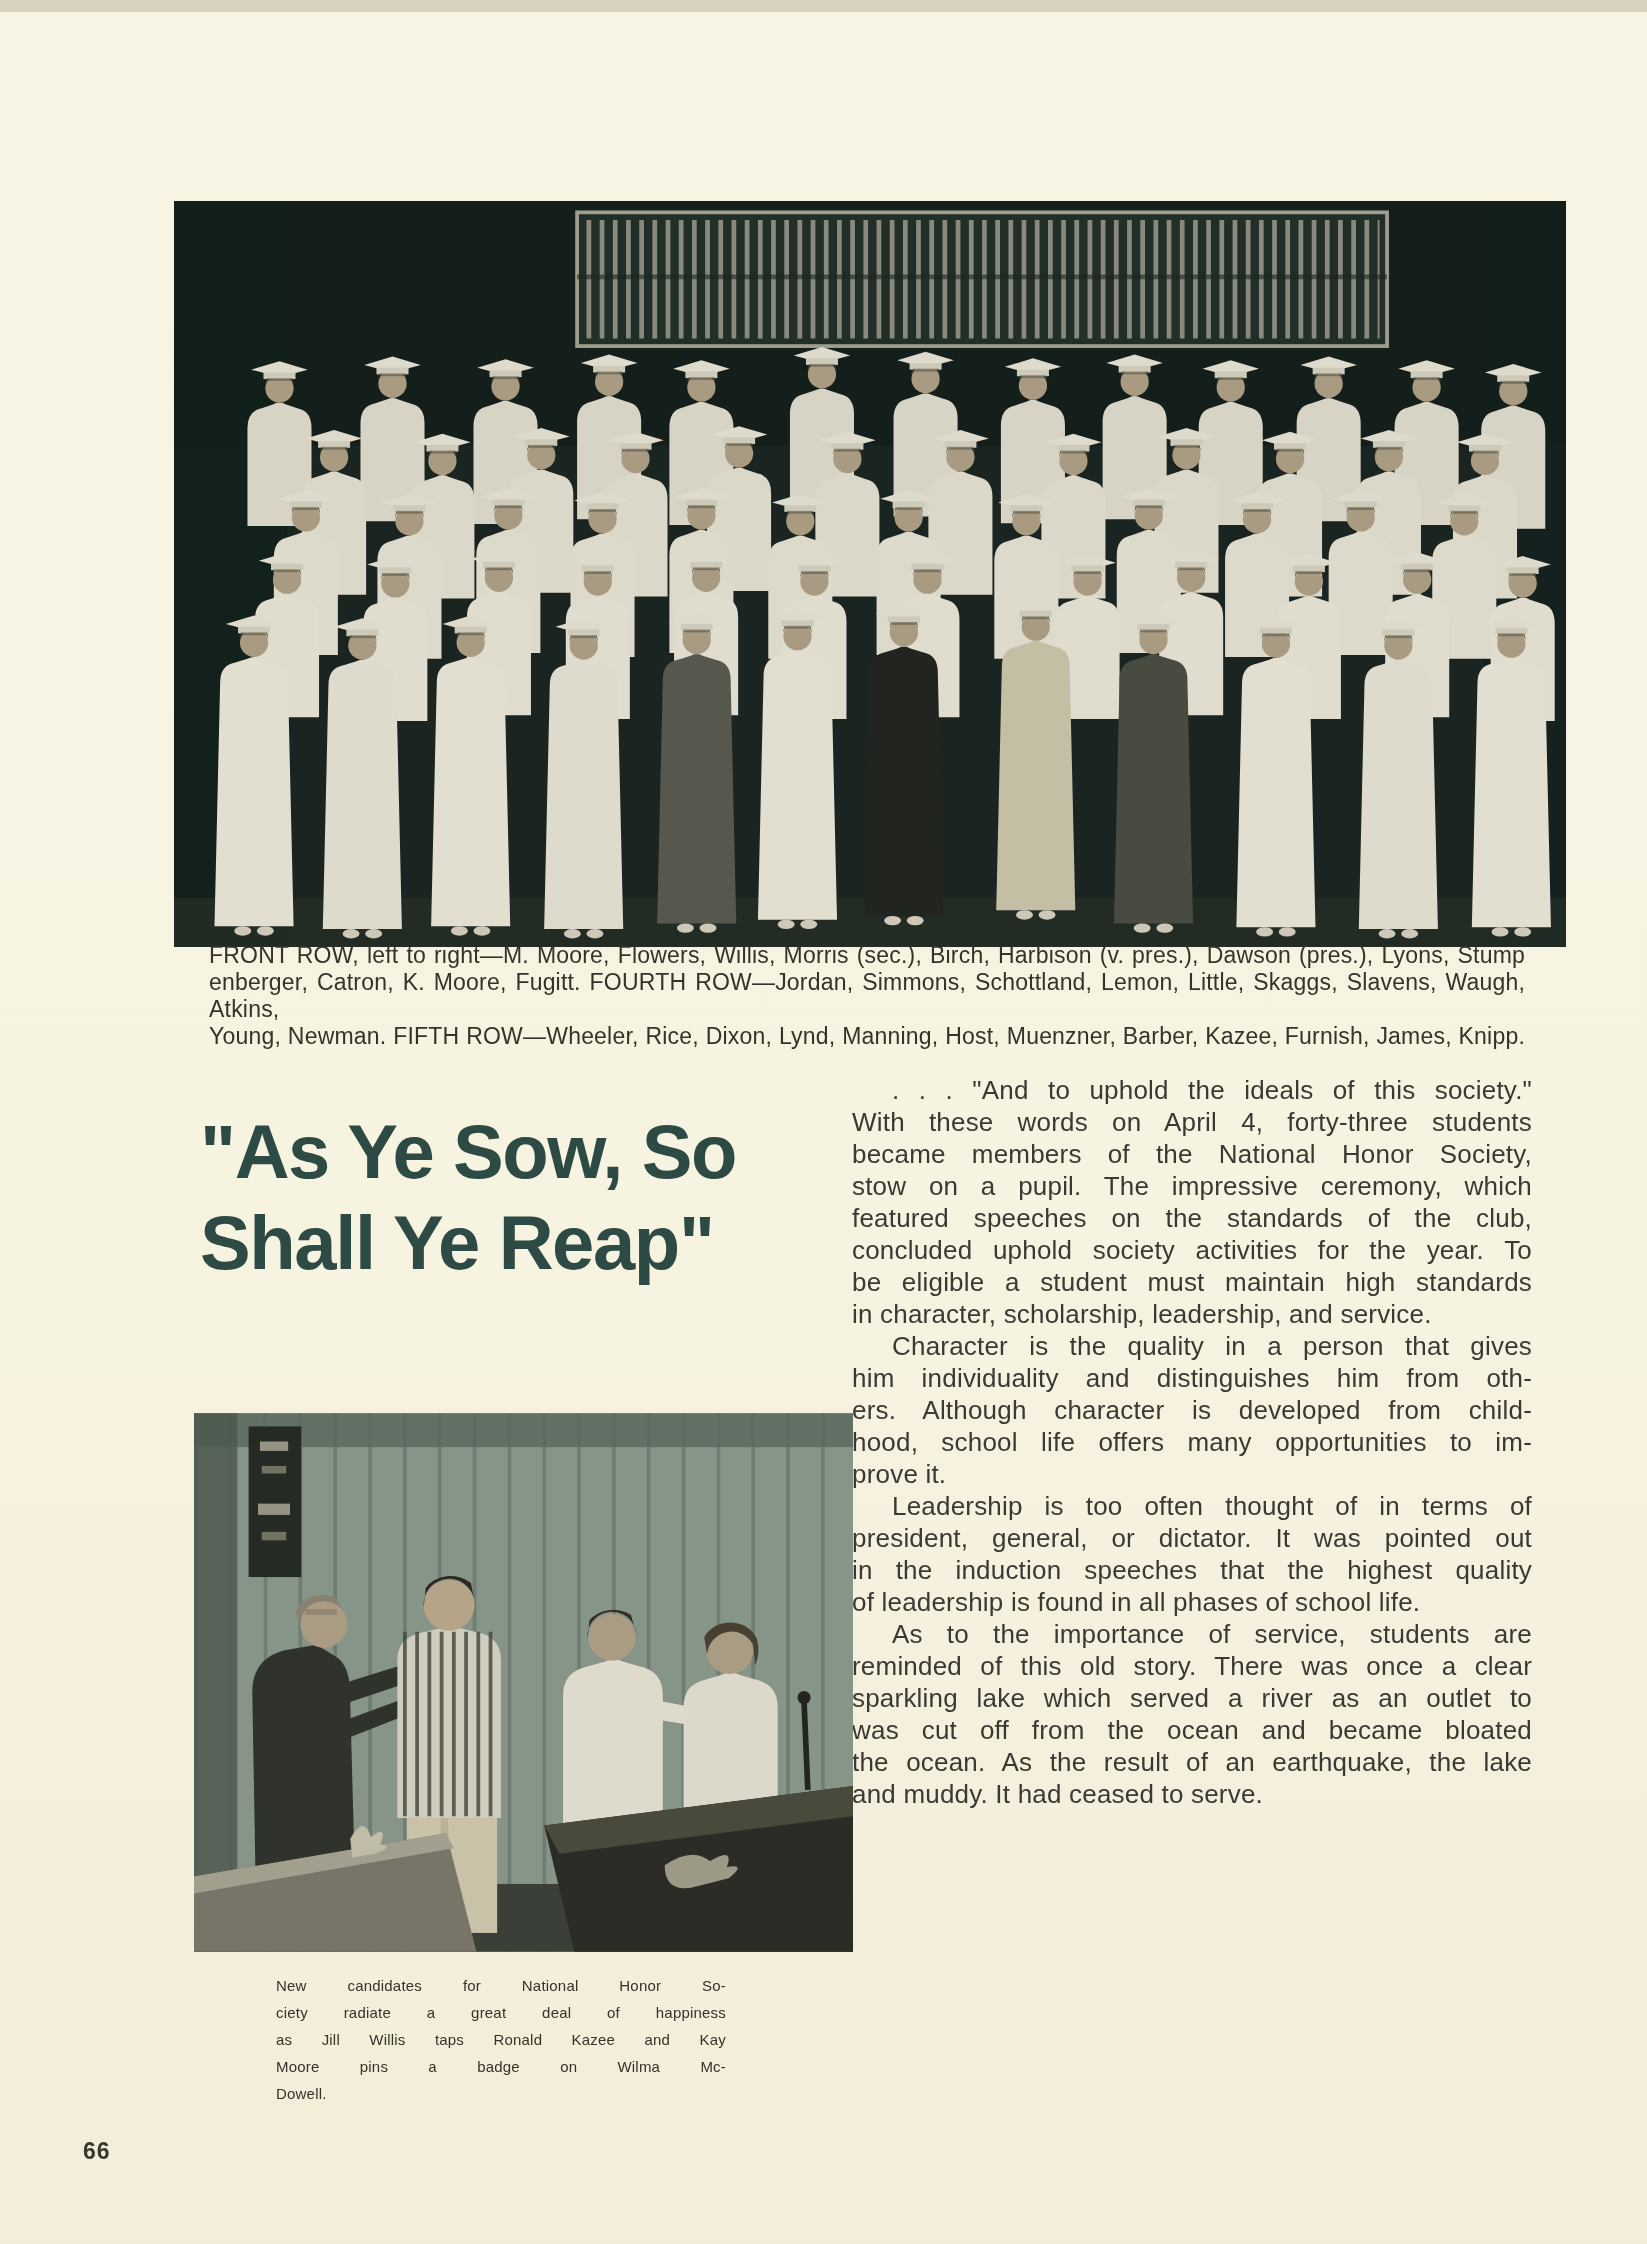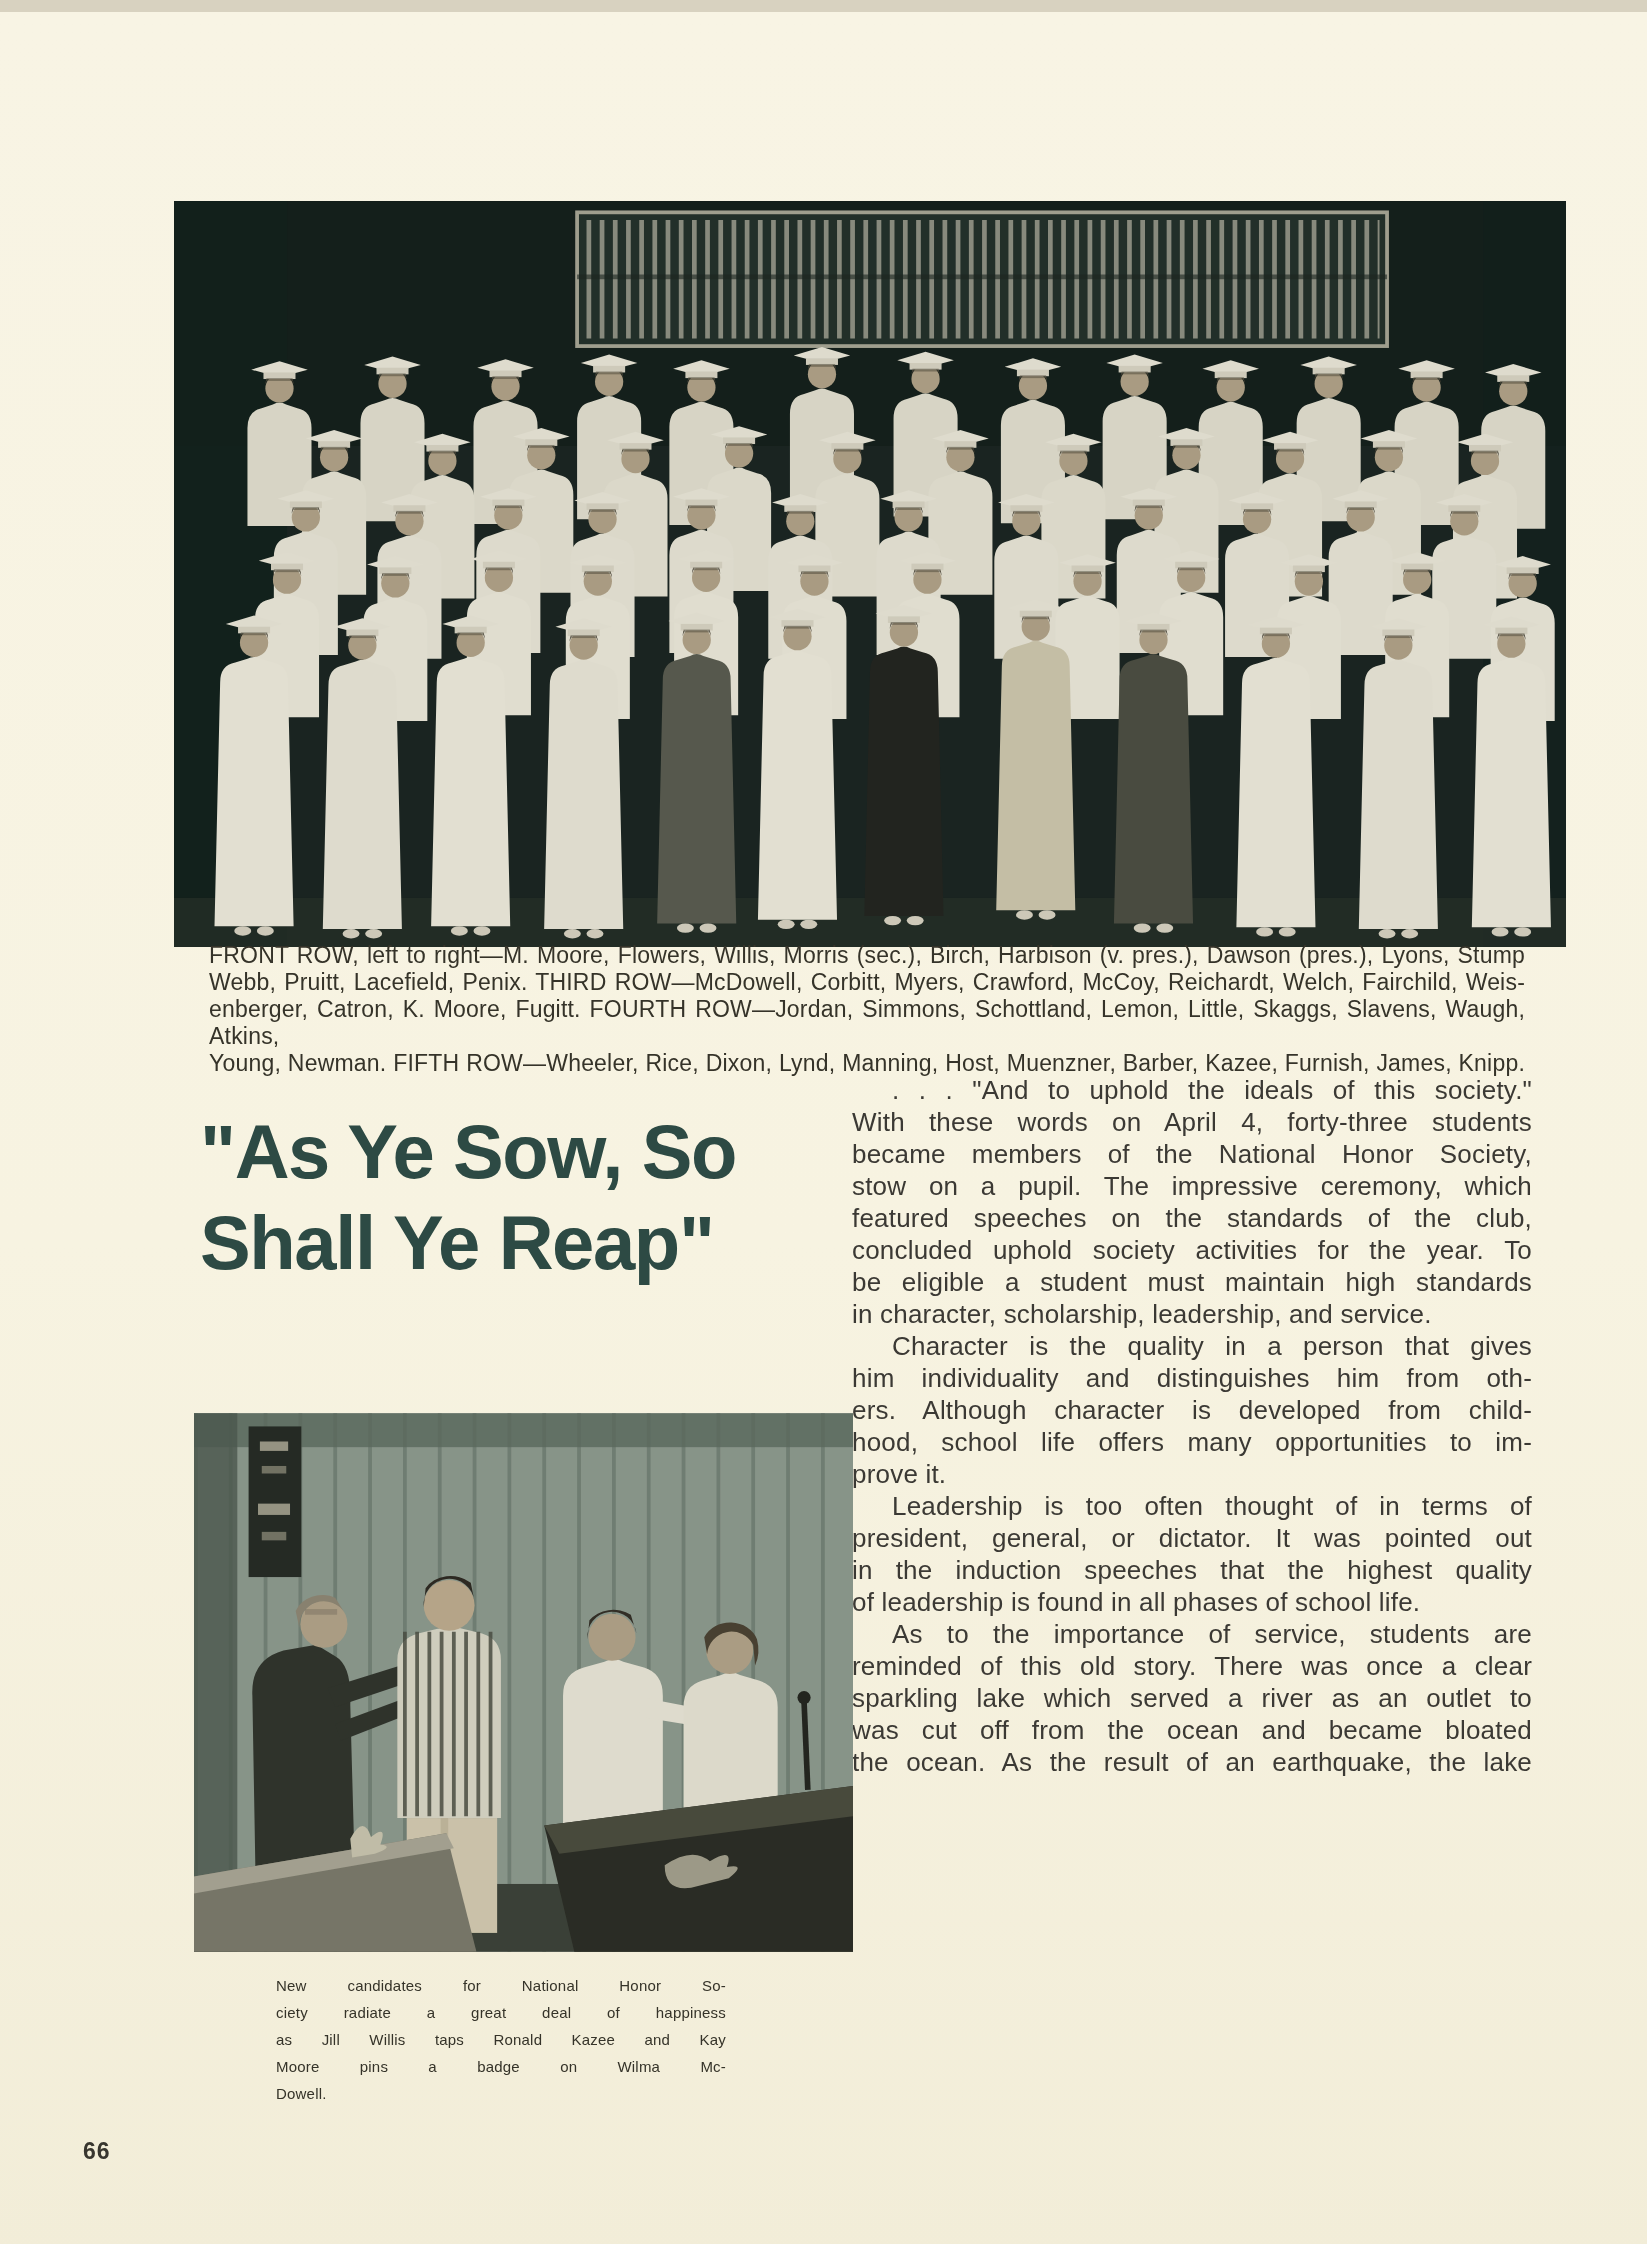--- a/index.html
+++ b/index.html
@@ -168,21 +168,20 @@
         <use href="#gradFull" x="1170" y="486" color="#eeebdc"></use>
         <use href="#gradFull" x="1300" y="488" color="#eae7d8"></use>
         <use href="#gradFull" x="1420" y="486" color="#eeebdc"></use>
       </g>
       <rect x="0" y="0" width="1478" height="792" fill="#1c2a24" opacity="0.06"></rect>
     </svg>
   </figure>
 
   <div class="main-caption justify-all">
       <div class="jline firstline">FRONT ROW, left to right—M. Moore, Flowers, Willis, Morris (sec.), Birch, Harbison (v. pres.), Dawson (pres.), Lyons, Stump</div>
-      <div class="jline">Webb, Pruitt, Lacefield, Penix.  THIRD ROW—McDowell, Corbitt, Myers, Crawford, McCoy, Reichardt, Welch, Fairchild, Weis-</div>
       <div class="jline">enberger, Catron, K. Moore, Fugitt.  FOURTH ROW—Jordan, Simmons, Schottland, Lemon, Little, Skaggs, Slavens, Waugh, Atkins,</div>
       <div class="jline lastline">Young, Newman.  FIFTH ROW—Wheeler, Rice, Dixon, Lynd, Manning, Host, Muenzner, Barber, Kazee, Furnish, James, Knipp.</div>
     </div>
 
   <h1 class="page-title">
     <span>"As Ye Sow, So</span><br>
     <span>Shall Ye Reap"</span>
   </h1>
 
   <div class="article">
@@ -208,20 +207,21 @@
         <div class="jline">president, general, or dictator.  It was pointed out</div>
         <div class="jline">in the induction speeches that the highest quality</div>
         <div class="jline lastline">of leadership is found in all phases of school life.</div>
       </div>
       <div class="para">
         <div class="jline firstline">As to the importance of service, students are</div>
         <div class="jline">reminded of this old story.  There was once a clear</div>
         <div class="jline">sparkling lake which served a river as an outlet to</div>
         <div class="jline">was cut off from the ocean and became bloated</div>
         <div class="jline">the ocean.  As the result of an earthquake, the lake</div>
+        <div class="jline lastline">and muddy.  It had ceased to serve.</div>
       </div>
     </div>
 
   <figure class="photo small-photo">
     <svg width="659" height="539" viewBox="0 0 700 572">
 
       <rect x="0" y="0" width="700" height="572" fill="#8d9a8e"></rect>
       <line x1="0" y1="286" x2="700" y2="286" stroke="#6b7a6e" stroke-width="572" stroke-dasharray="4 33" opacity="0.75"></line>
       <rect x="0" y="0" width="700" height="36" fill="#5d6b60" opacity="0.8"></rect>
       <rect x="0" y="0" width="46" height="572" fill="#4d5a50" opacity="0.8"></rect>

